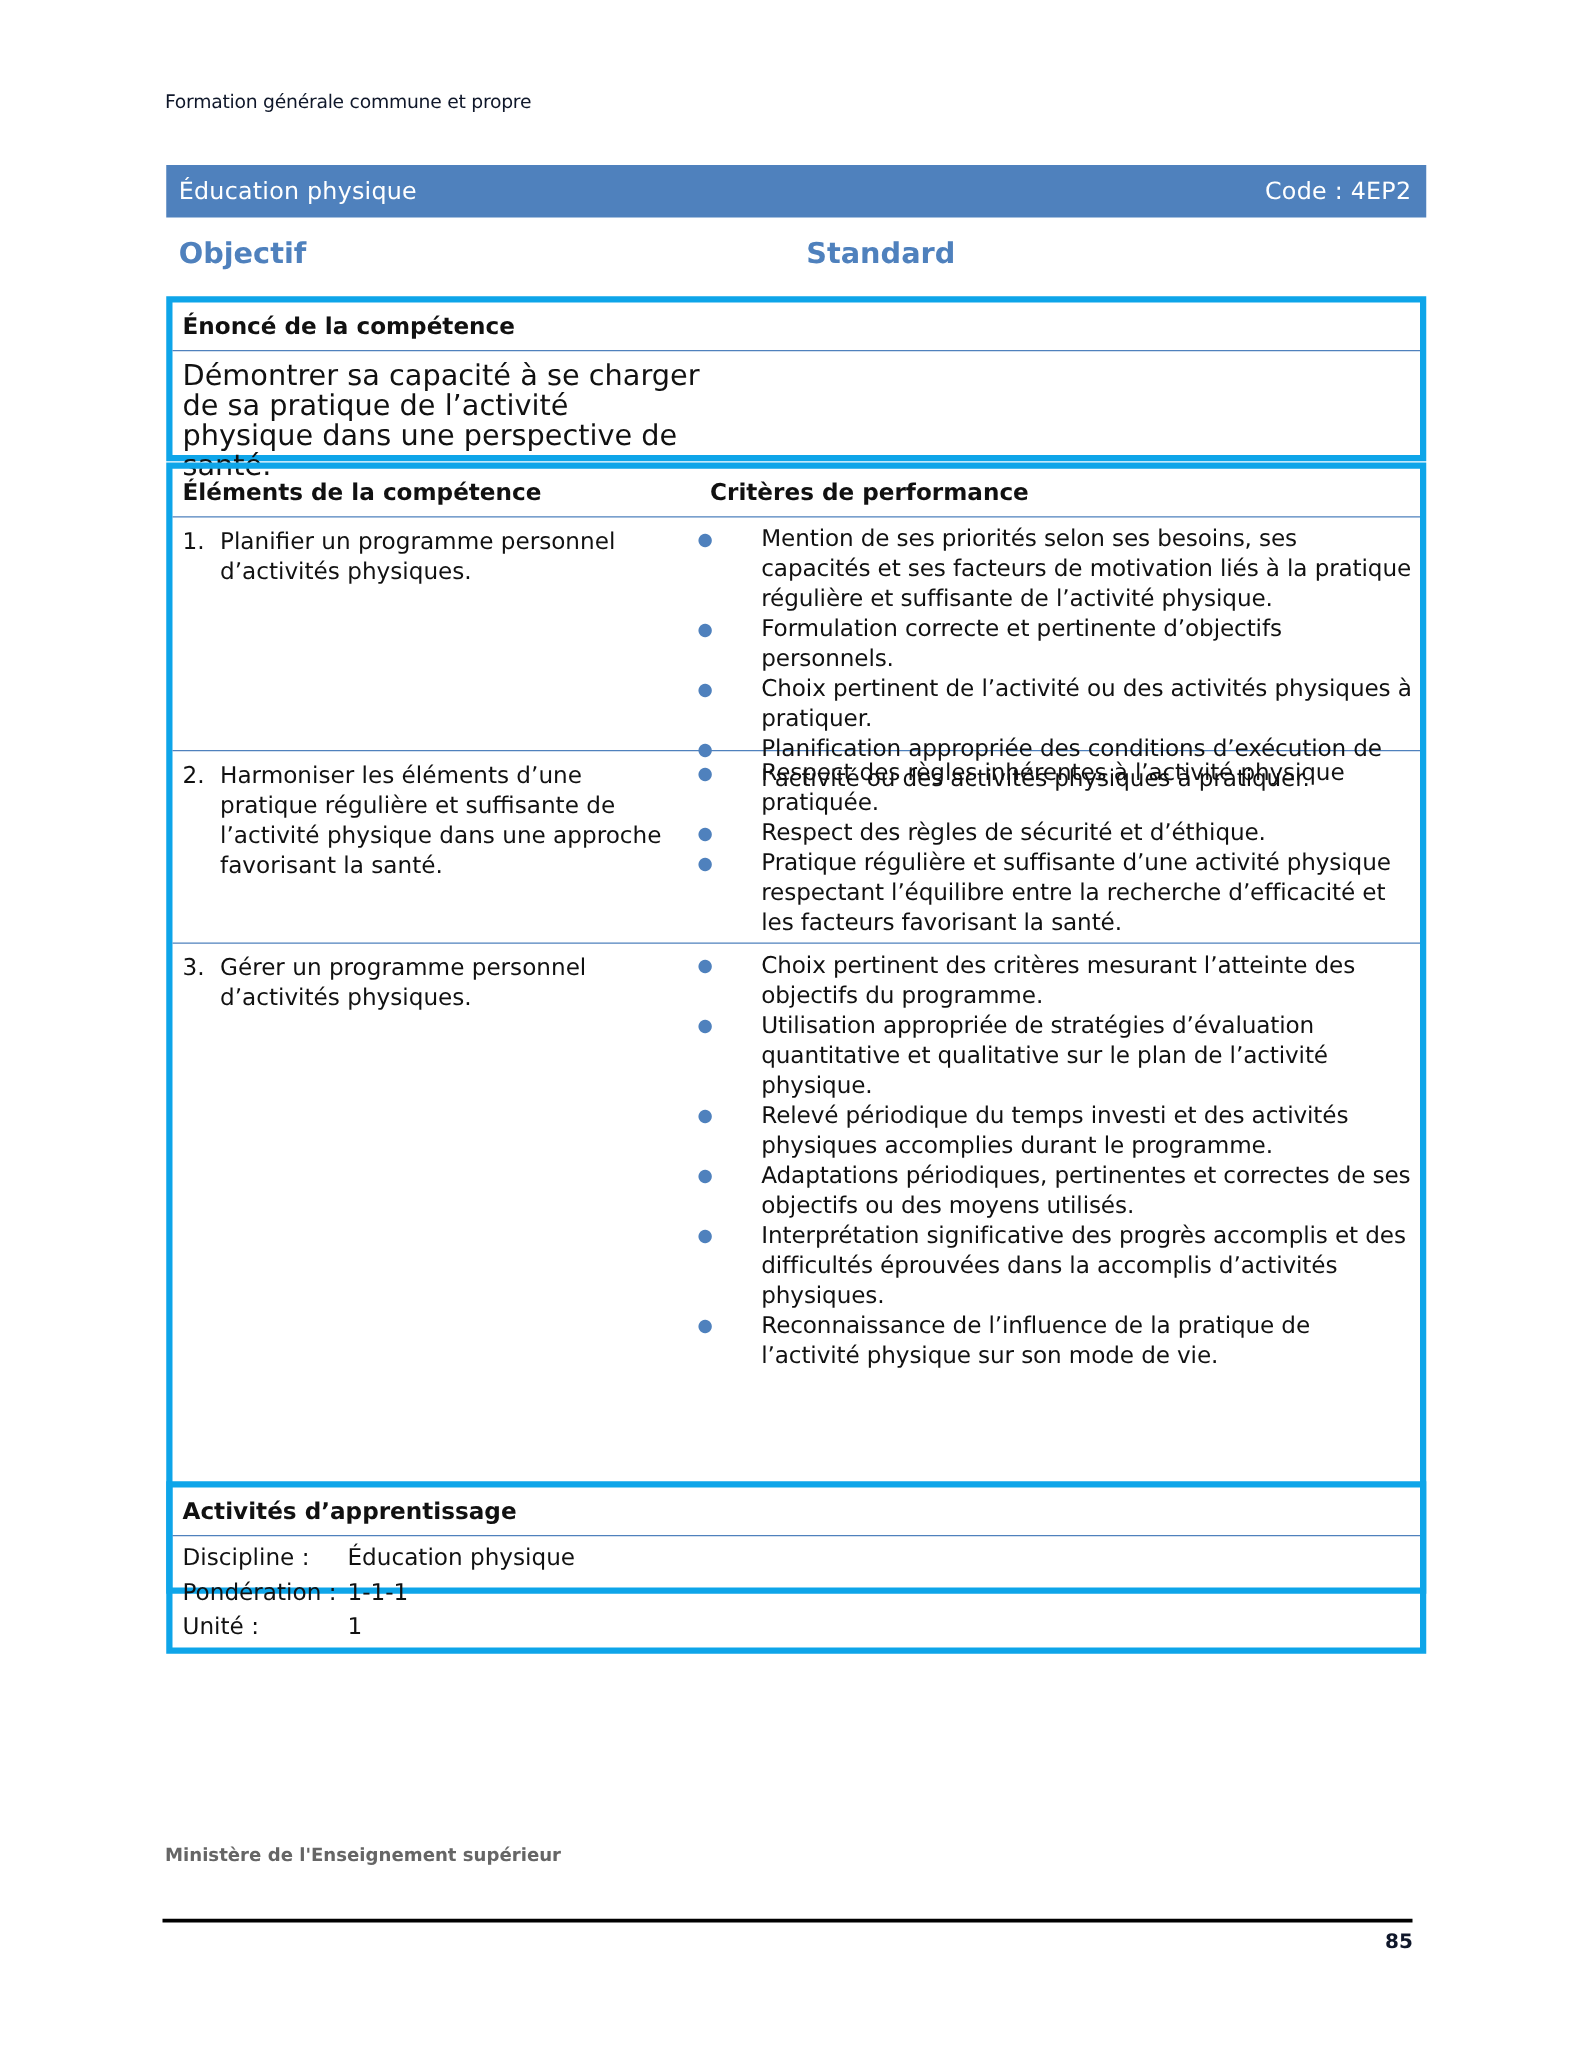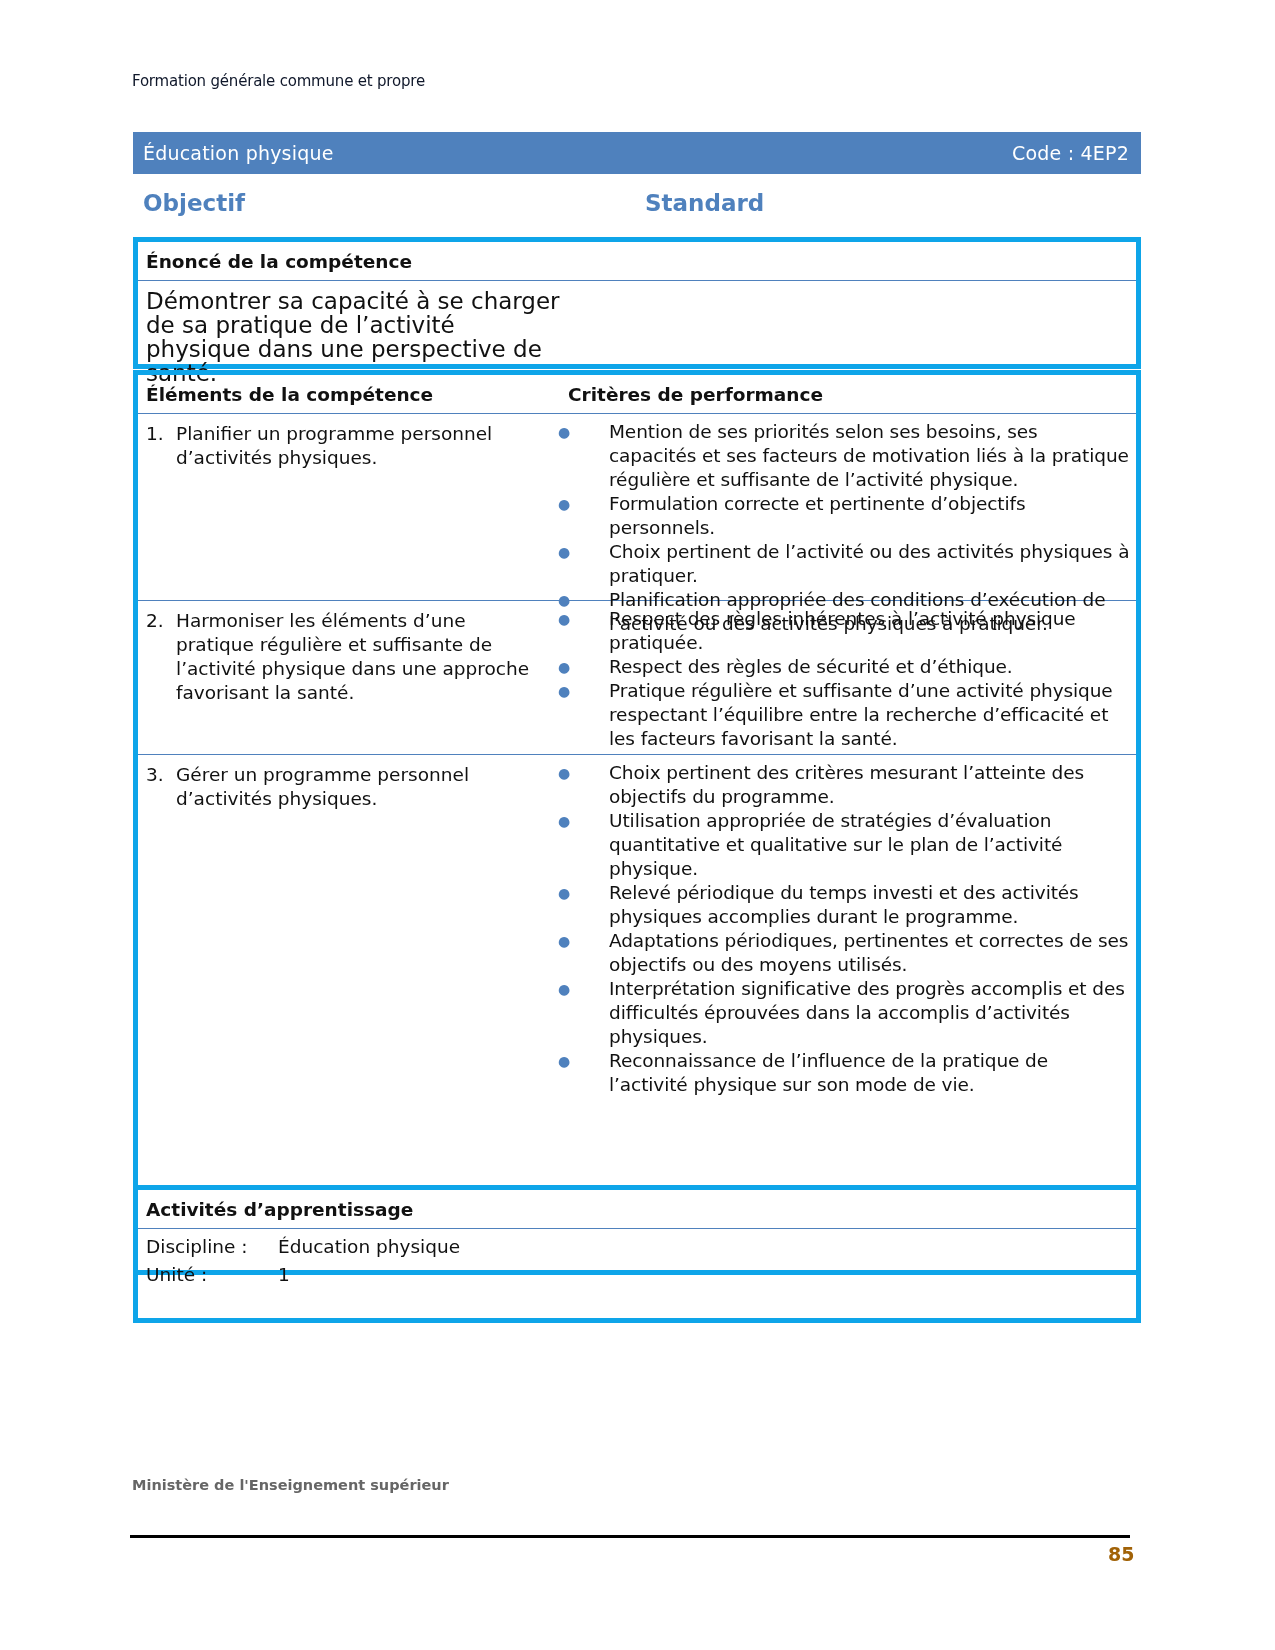--- a/index.html
+++ b/index.html
@@ -28,21 +28,21 @@
   .row .right { flex: 1; padding: 6px 6px 4px 0; font-size: 18.5px; line-height: 24px; }
   .crit { display: flex; }
   .crit .bullet { width: 57px; flex: none; color: #4f81bd; font-size: 14px; padding-left: 6px; box-sizing: border-box; }
   .crit .txt { flex: 1; letter-spacing: -0.1px; }
   .activites { top: 1147px; height: 138px; margin-top: 38px; }
   .act-body { padding: 4px 8px; font-size: 18.5px; }
   .act-row { display: flex; line-height: 27.5px; }
   .act-row .k { width: 132px; }
   .footer-line { position: absolute; left: 130px; top: 1535px; width: 1000px; height: 3px; background: #000; }
   .footer-left { position: absolute; left: 132px; top: 1477px; font-size: 14.5px; font-weight: bold; color: #666; }
-  .footer-right { position: absolute; left: 1108px; top: 1543px; font-size: 19px; font-weight: bold; color: #a16207; }
+  .footer-right { position: absolute; left: 1108px; top: 1543px; font-size: 16px; font-weight: bold; color: #0f172a; }
 </style>
 </head>
 <body>
 
 <div class="running-head">Formation générale commune et propre</div>
 
 <div class="banner">
   <span>Éducation physique</span>
   <span>Code : 4EP2</span>
 </div>
@@ -142,20 +142,24 @@
 </div>
 
 <div class="box activites">
   <div class="box-head">Activités d’apprentissage</div>
   <div class="act-body">
     <div class="act-row">
       <span class="k">Discipline :</span>
       <span>Éducation physique</span>
     </div>
     <div class="act-row">
+      <span class="k">Pondération :</span>
+      <span>1-1-1</span>
+    </div>
+    <div class="act-row">
       <span class="k">Unité :</span>
       <span>1</span>
     </div>
   </div>
 </div>
 
 <div class="footer-line"></div>
 <div class="footer-left">Ministère de l'Enseignement supérieur</div>
 <div class="footer-right">85</div>
 

